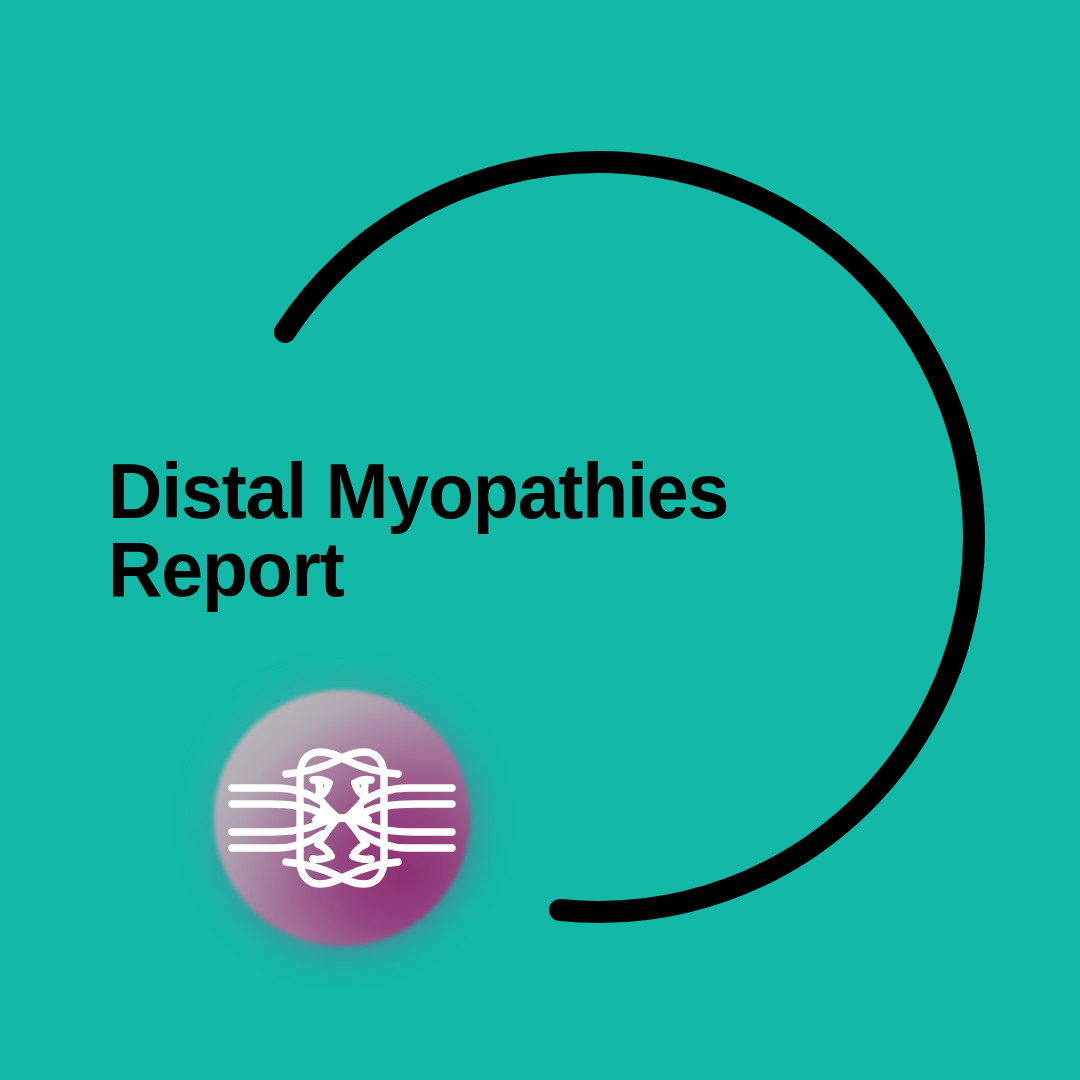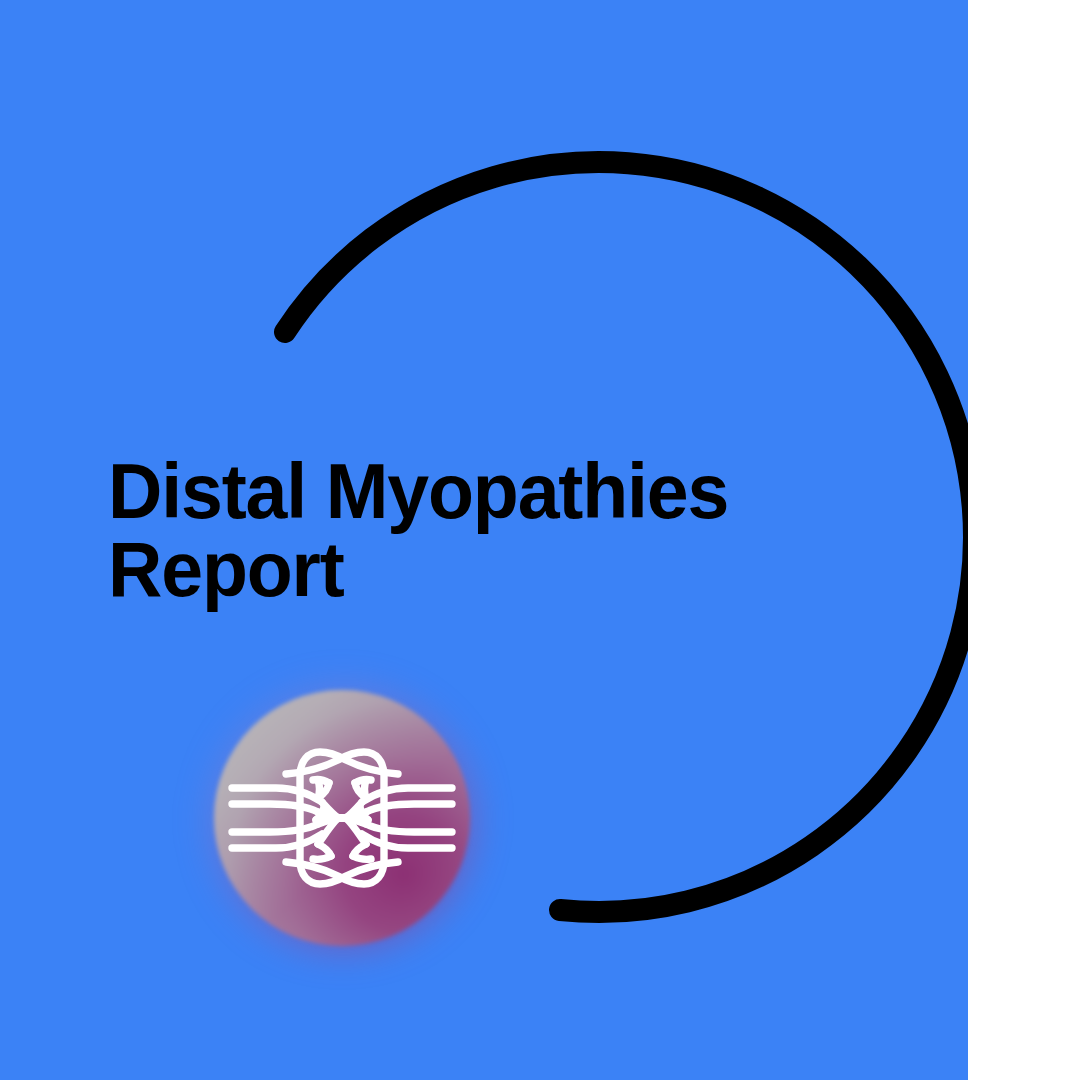--- a/index.html
+++ b/index.html
@@ -6,23 +6,23 @@
   html, body {
     margin: 0;
     padding: 0;
     background: #ffffff;
   }
   body {
     font-family: "Liberation Sans", sans-serif;
   }
   #cover {
     position: relative;
-    width: 968px;
+    width: 1080px;
     height: 1080px;
-    background: #3b82f6;
+    background: #14b8a6;
     overflow: hidden;
   }
 
   
   #ring-layer {
     position: absolute;
     left: 0;
     top: 0;
     width: 1080px;
     height: 1080px;

